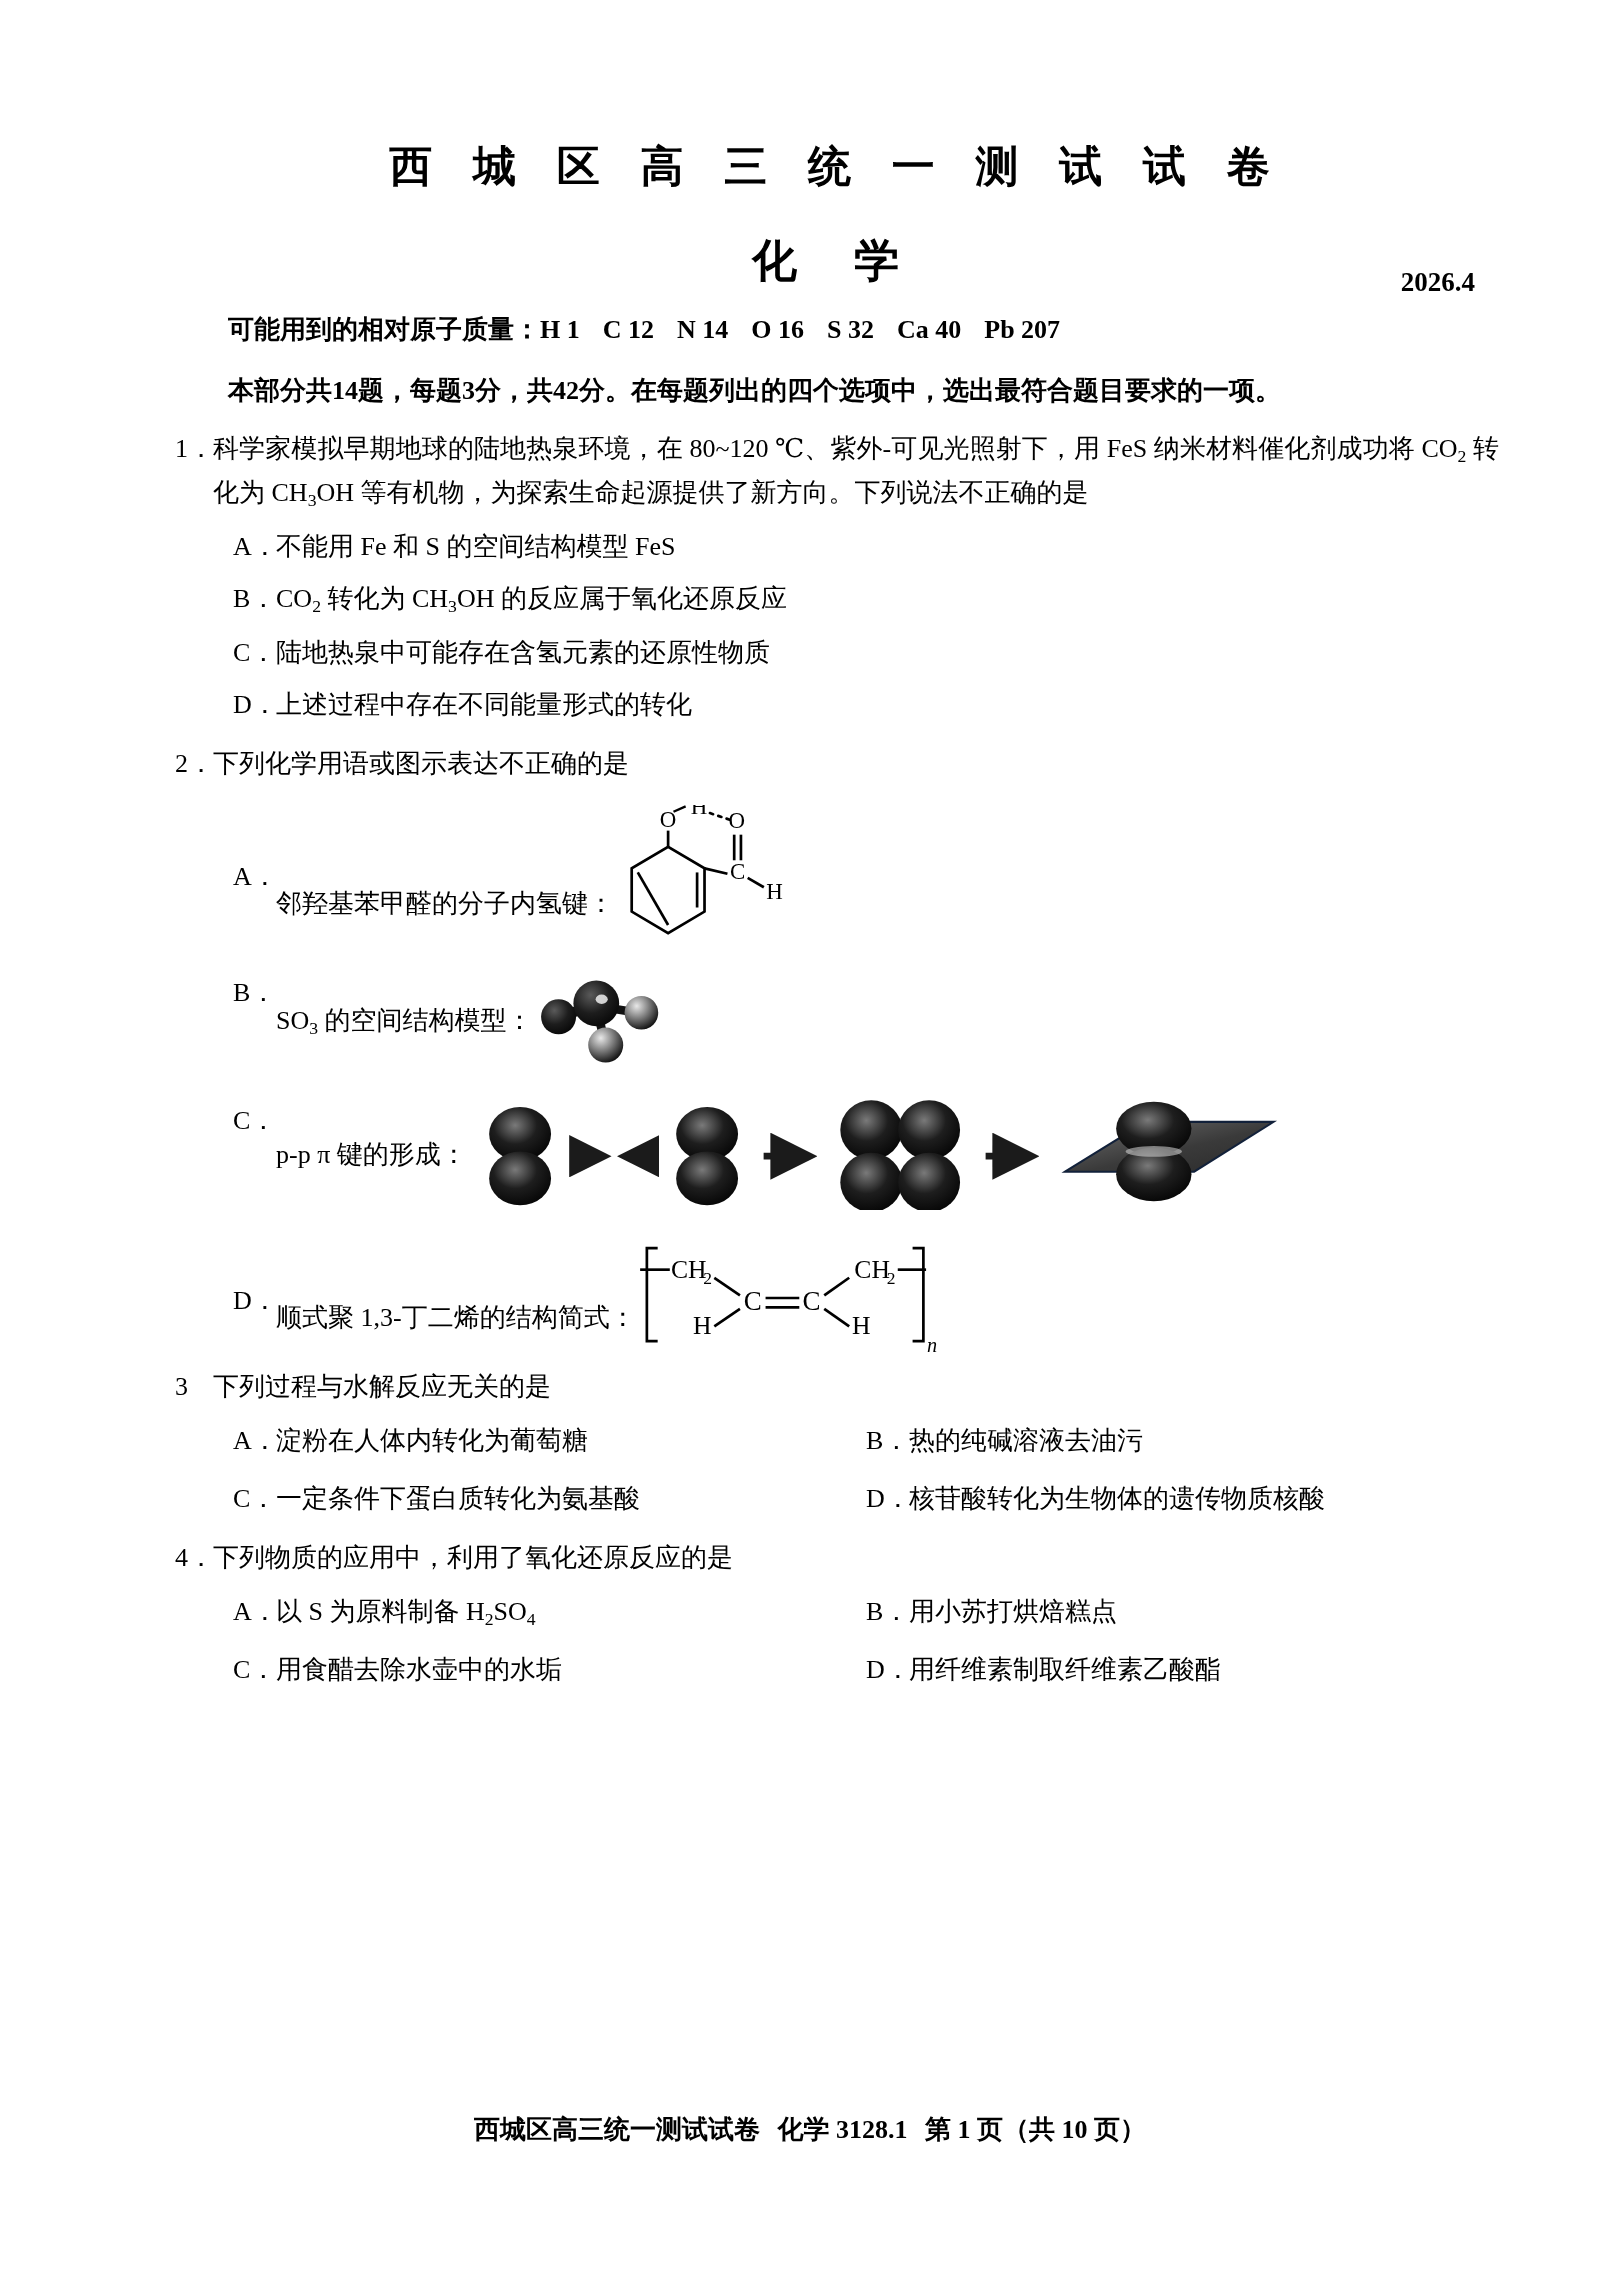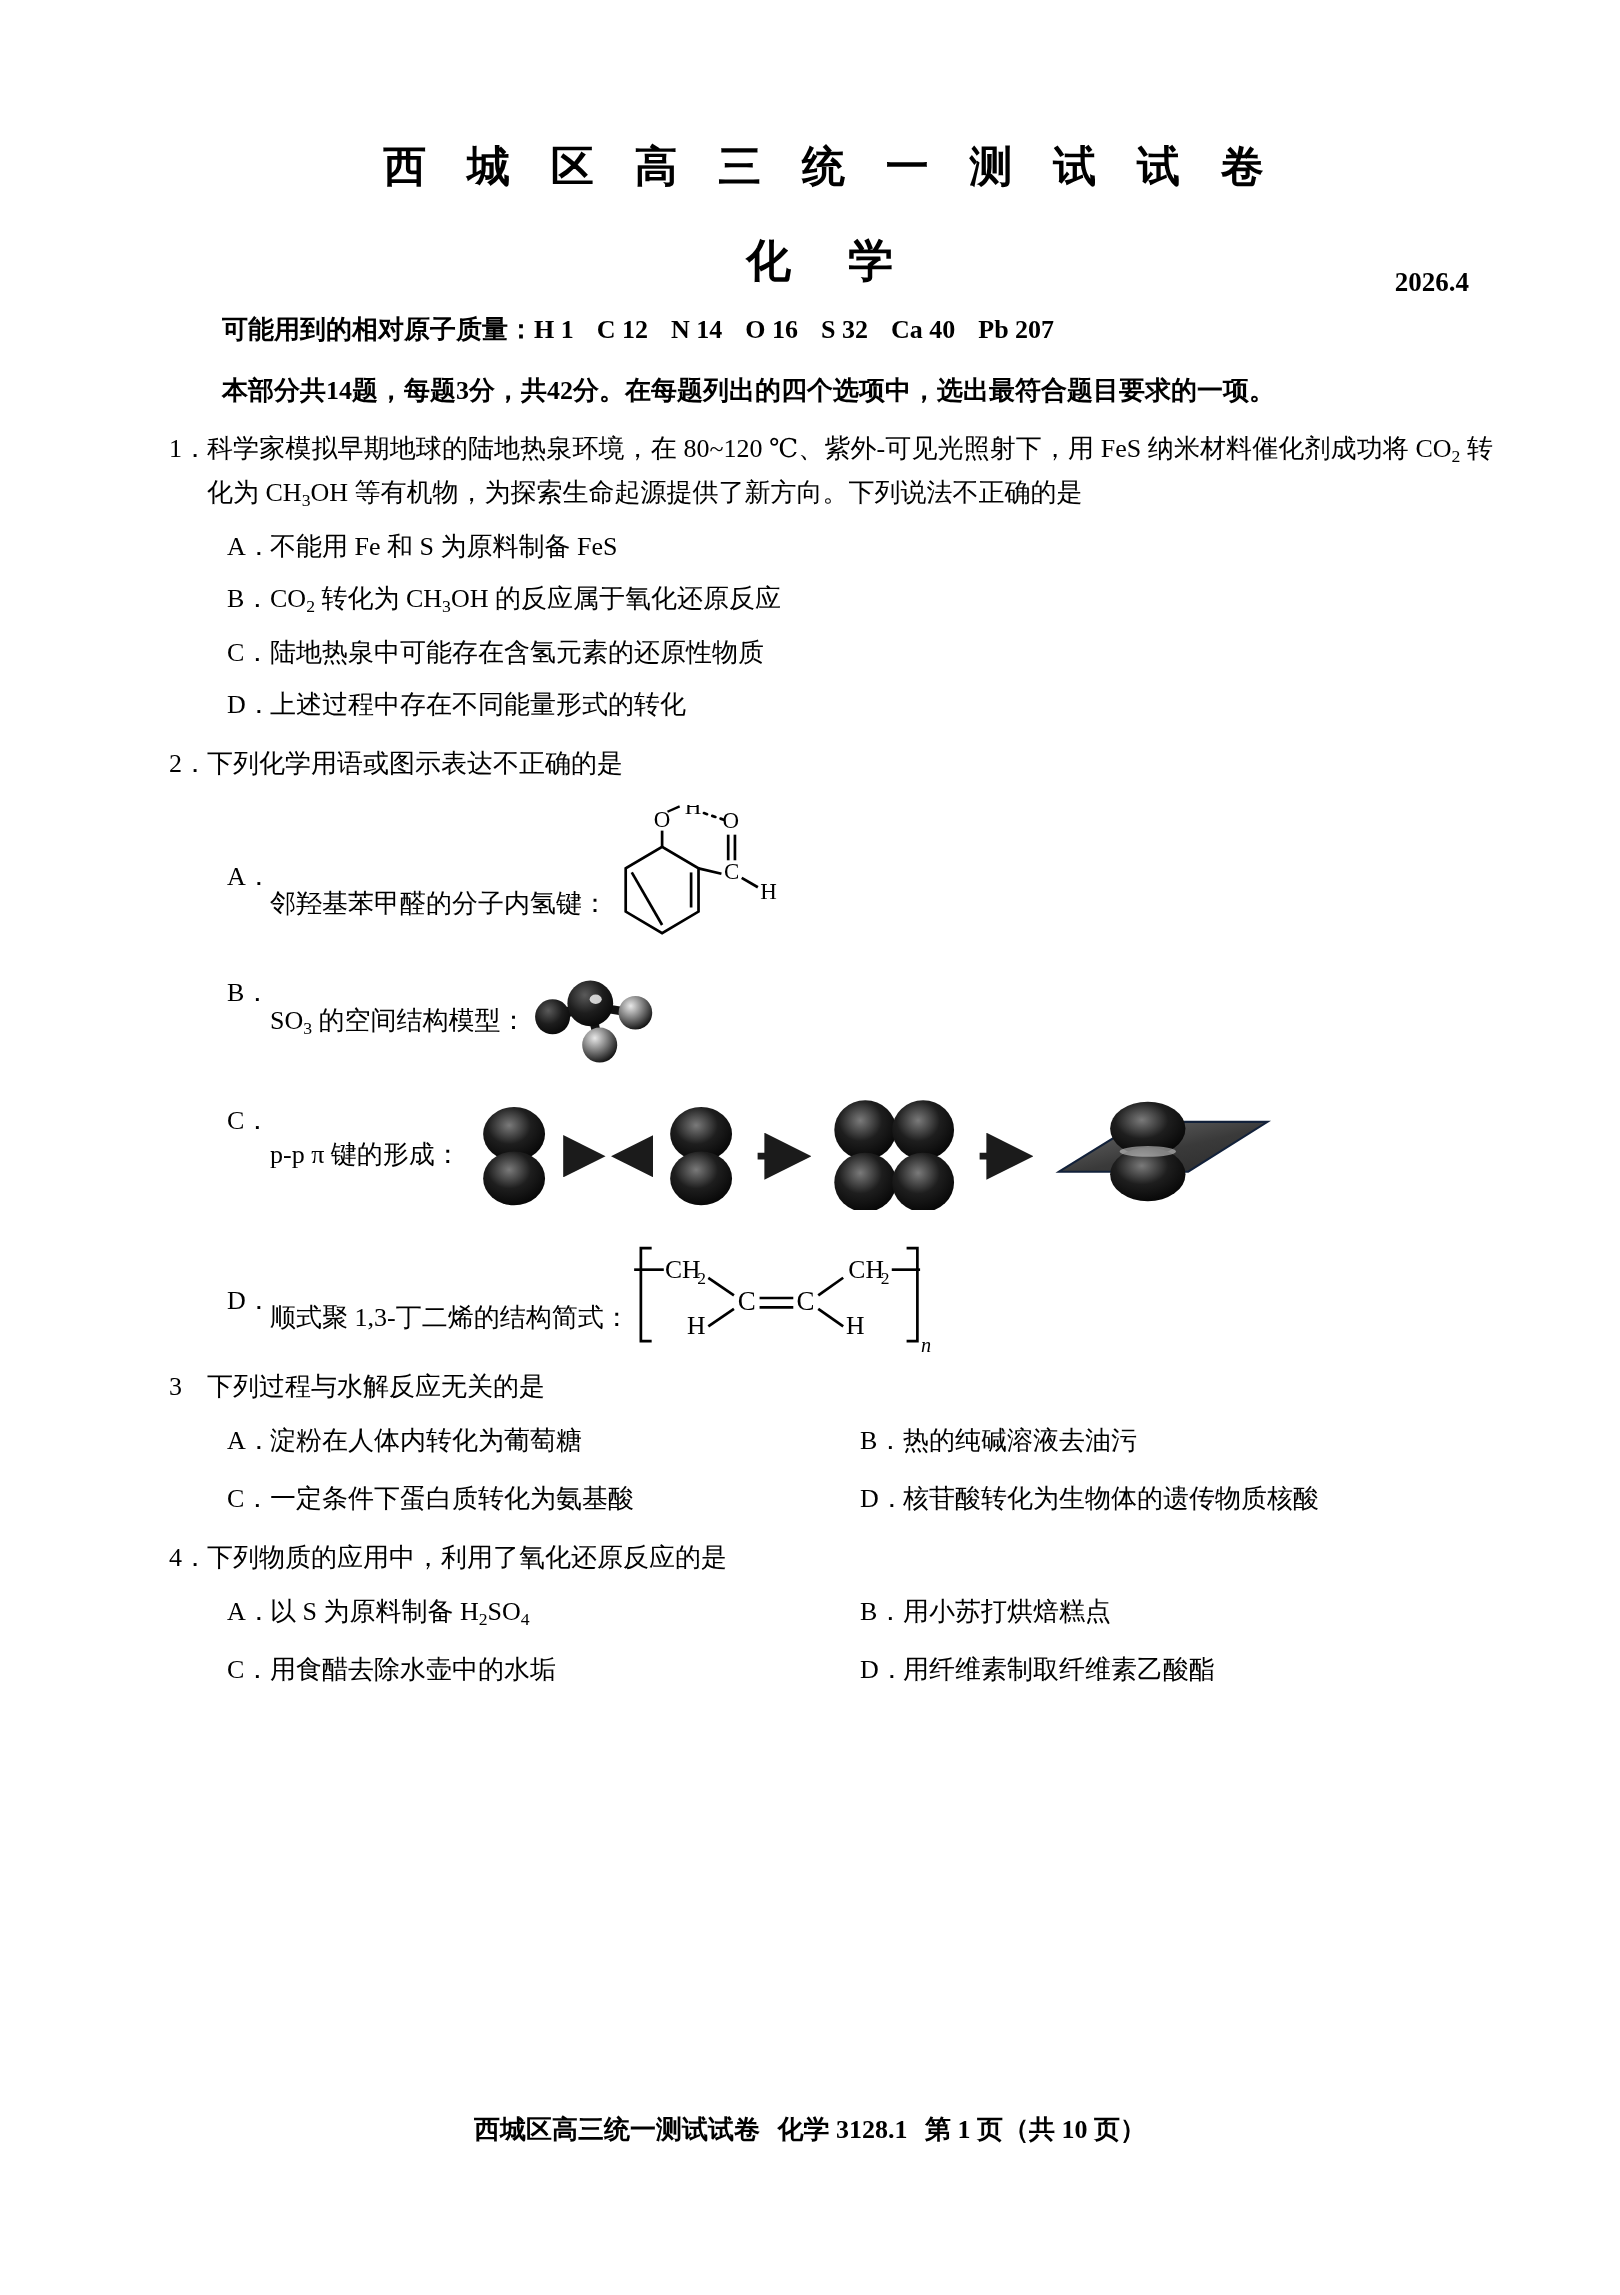--- a/index.html
+++ b/index.html
@@ -17,21 +17,21 @@
   }
   .page {
     position: relative;
     width: 1620px;
     height: 2295px;
     padding: 0;
     box-sizing: border-box;
   }
   .content {
     position: absolute;
-    left: 169px;
+    left: 175px;
     top: 0;
     width: 1324px;
   }
 
   
   .doc-title {
     text-align: center;
     font-size: 43px;
     font-weight: bold;
     letter-spacing: 15px;
@@ -197,21 +197,21 @@
     <div class="section-note">本部分共14题，每题3分，共42分。在每题列出的四个选项中，选出最符合题目要求的一项。</div>
 
     <div class="question">
       <div class="q-stem">
         <span class="q-num">1．</span>
         <span class="q-text"><span>科学家模拟早期地球的陆地热泉环境，在 80~120 ℃、紫外-可见光照射下，用 FeS 纳米材料催化剂成功将 CO</span><sub>2</sub><span> 转化为 CH</span><sub>3</sub><span>OH 等有机物，为探索生命起源提供了新方向。下列说法不正确的是</span></span>
       </div>
       <div class="opt-list">
         <div class="opt">
           <span class="opt-lbl">A．</span>
-          <span class="opt-body">不能用 Fe 和 S 为原料制备 FeS</span>
+          <span class="opt-body">不能用 Fe 和 S 的空间结构模型 FeS</span>
         </div>
         <div class="opt">
           <span class="opt-lbl">B．</span>
           <span class="opt-body"><span>CO</span><sub>2</sub><span> 转化为 CH</span><sub>3</sub><span>OH 的反应属于氧化还原反应</span></span>
         </div>
         <div class="opt">
           <span class="opt-lbl">C．</span>
           <span class="opt-body">陆地热泉中可能存在含氢元素的还原性物质</span>
         </div>
         <div class="opt">

